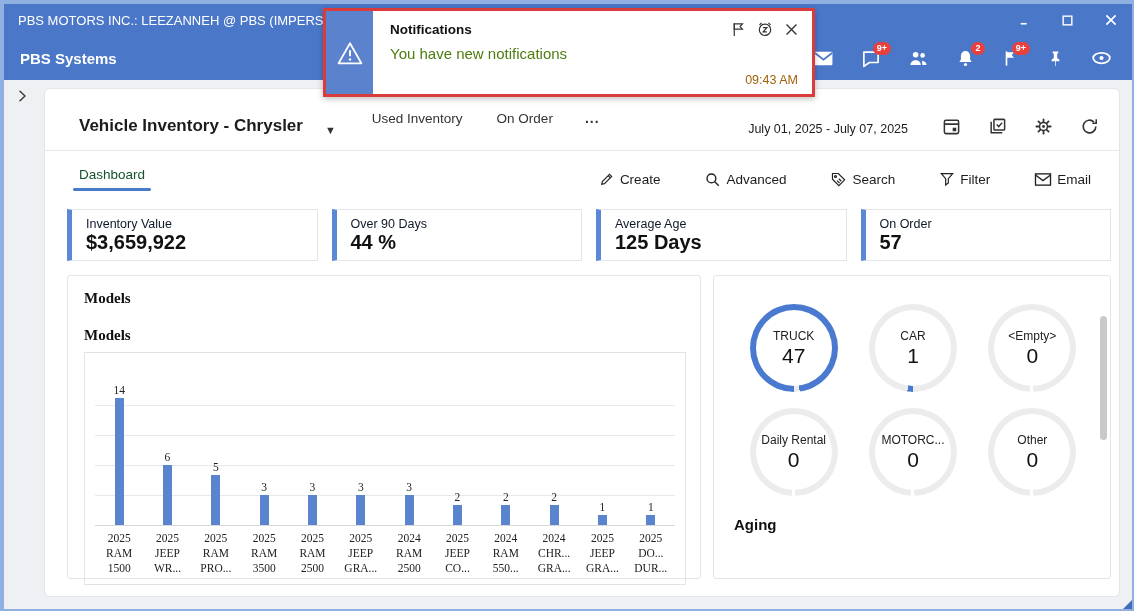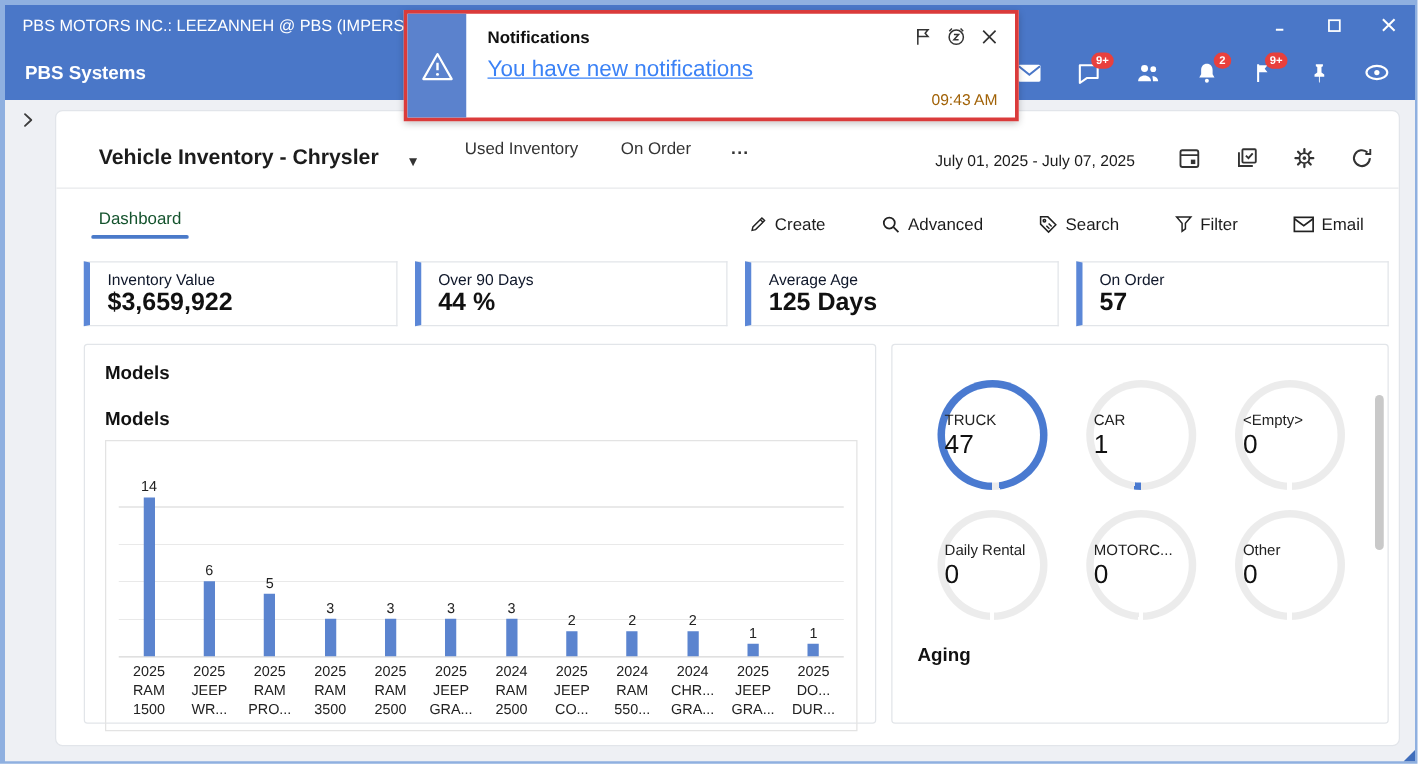--- a/index.html
+++ b/index.html
@@ -64,57 +64,57 @@
   .kpi { flex:1; height:52px; background:#fff; border:1px solid #e2e5e9;
     border-left:5px solid #5b87d7; padding:7px 14px; cursor:pointer; }
   .kpi .kpi-label { font-size:12.5px; color:#0f172a; }
   .kpi .kpi-value { font-size:20px; font-weight:bold; color:#111; margin-top:0px; line-height:1.1; }
   .kpi.selected { background:#5b87d7; border:1px solid #5b87d7; }
   .kpi.selected .kpi-label, .kpi.selected .kpi-value { color:#fff; }
 
   
   .panels-row { display:flex; gap:12px; padding:14px 8px 0 22px; height:318px; }
   .panel { background:#fff; border:1px solid #e2e5e9; border-radius:3px; position:relative; }
-  .models-panel { flex:0 0 634px; padding:14px 14px 10px 16px; }
+  .models-panel { flex:0 0 634px; padding:14px 14px 10px 16px;font-family:Liberation Serif, serif; }
   .panel-title { font-size:15px; font-weight:bold; color:#111; }
   .chart-title { font-size:15px; font-weight:bold; color:#111; margin-top:20px; }
   .chart-box { border:1px solid #e3e3e3; margin-top:8px; padding:24px 10px 4px; }
   .chart-plot { height:148px; display:flex; align-items:flex-end;
     background-image:repeating-linear-gradient(to top, transparent 0 29px, #e9e9e9 29px 30px);
     background-position:bottom; }
   .bar-col { flex:1; display:flex; flex-direction:column; justify-content:flex-end;
     align-items:center; height:100%; cursor:pointer; }
   .bar-value { font-size:11.5px; color:#222; margin-bottom:2px; }
   .bar { width:9px; }
   .chart-labels { display:flex; border-top:1px solid #d8d8d8; }
   .cat-label { flex:1; text-align:center; font-size:11.5px; color:#222; line-height:1.3;
     white-space:pre-line; padding:5px 0 4px; }
 
   .vehicle-panel { flex:1; padding:14px 18px 10px 20px; }
   .vt-grid { display:grid; grid-template-columns:repeat(3,1fr); row-gap:16px;
     justify-items:center; margin-top:14px; }
   .vt-ring { width:88px; height:88px; border-radius:50%; display:flex; align-items:center;
     justify-content:center; cursor:pointer; }
   .vt-inner { width:76px; height:76px; border-radius:50%; background:#fff; display:flex;
-    flex-direction:column; align-items:flex-start; justify-content:center; gap:1px; }
+    flex-direction:column; align-items:center; justify-content:center; gap:1px; }
   .vt-label { font-size:12px; color:#222; white-space:nowrap; }
   .vt-value { font-size:21px; color:#111; }
   .aging-title { font-size:15px; font-weight:bold; color:#111; margin-top:20px; }
   .scroll-thumb { position:absolute; right:3px; top:40px; width:7px; height:124px;
     background:#c9c9c9; border-radius:4px; cursor:grab; }
 
   
   .notification { position:absolute; left:323px; top:8px; width:492px; height:89px;
     background:#fff; border:3px solid #da3b3b; display:flex; z-index:50;
     box-shadow:0 2px 6px rgba(0,0,0,.25); }
   .notif-left { width:47px; background:#5b82cd; display:flex; align-items:center;
     justify-content:center; flex:0 0 auto; }
   .notif-body { flex:1; position:relative; padding:11px 14px 8px 17px; }
   .notif-title { font-size:13.5px; font-weight:bold; color:#111; }
-  .notif-msg { font-size:18px; color:#3b82f6; margin-top:8px;text-decoration:underline; }
+  .notif-msg { font-size:15px; color:#4d7c0f; margin-top:8px; }
   .notif-icons { position:absolute; top:9px; right:12px; display:flex; gap:9px; align-items:center; }
   .notif-icons span { cursor:pointer; display:flex; }
   .notif-time { position:absolute; right:14px; bottom:7px; font-size:12.5px; color:#a16207; }
 
   .corner { position:absolute; right:0; bottom:0; width:0; height:0;
     border-left:9px solid transparent; border-bottom:9px solid #3f6dbb; }
 </style>
 </head>
 <body>
 

